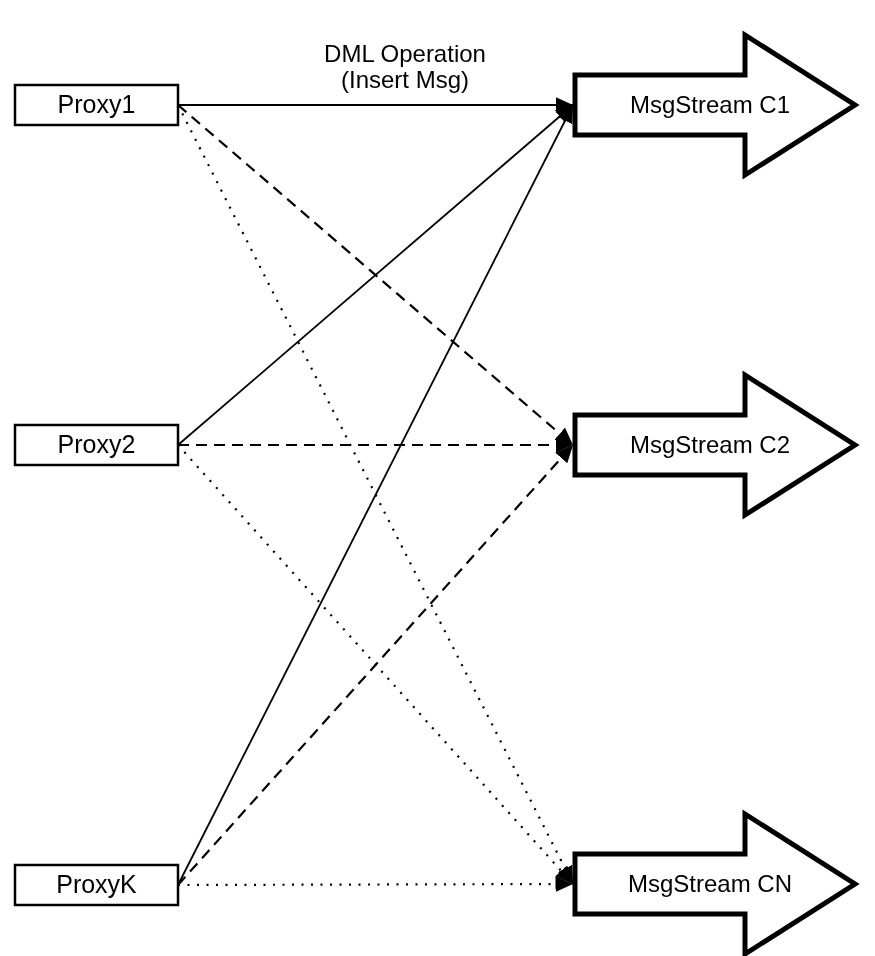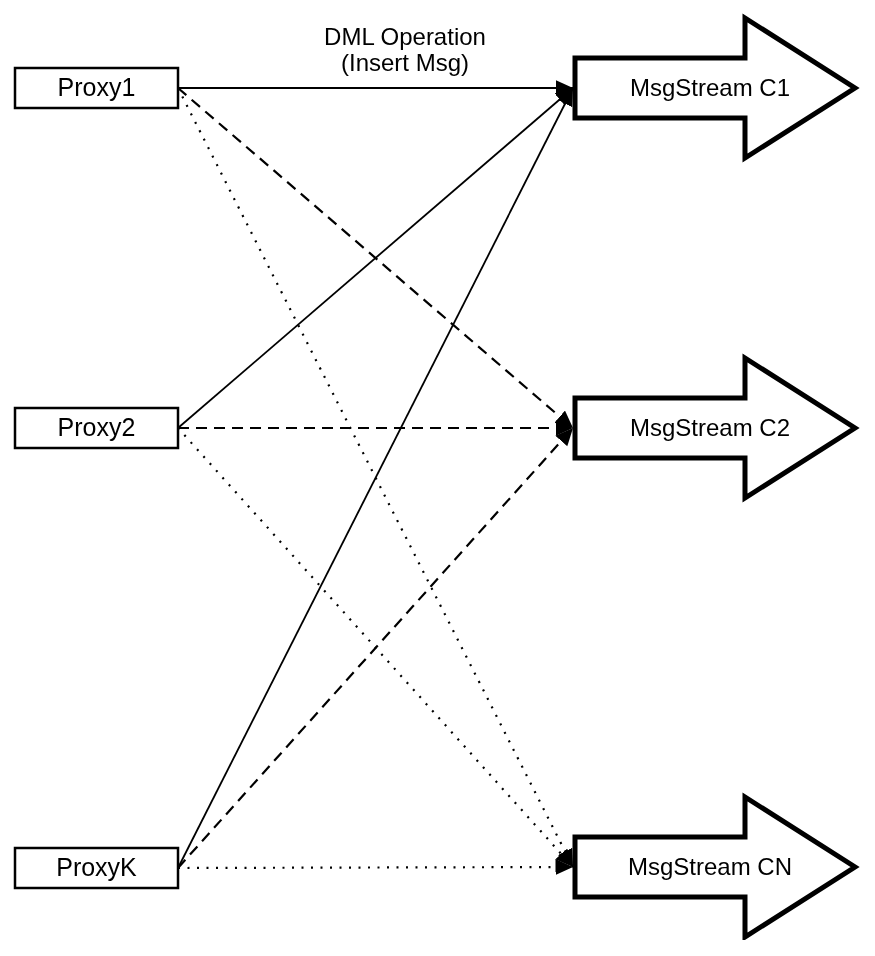--- a/index.html
+++ b/index.html
@@ -3,20 +3,21 @@
 <meta charset="utf-8">
 <style>
   :root { --ink: #000000; --paper: #ffffff; }
   html, body { margin: 0; padding: 0; background: var(--paper); }
   .stage {
     position: relative;
     width: 875px;
     height: 940px;
     background: var(--paper);
     overflow: hidden;
+    margin-top: 17px;
   }
   svg { display: block; }
   text {
     font-family: "Liberation Sans", "DejaVu Sans", sans-serif;
     fill: var(--ink);
   }
   .title-line  { font-size: 24px; text-anchor: middle; }
   .node-rect   { fill: var(--paper); stroke: var(--ink); stroke-width: 2.5; }
   .node-label  { font-size: 25px; text-anchor: middle; }
   .stream-poly { fill: var(--paper); stroke: var(--ink); stroke-width: 5; stroke-linejoin: miter; }

